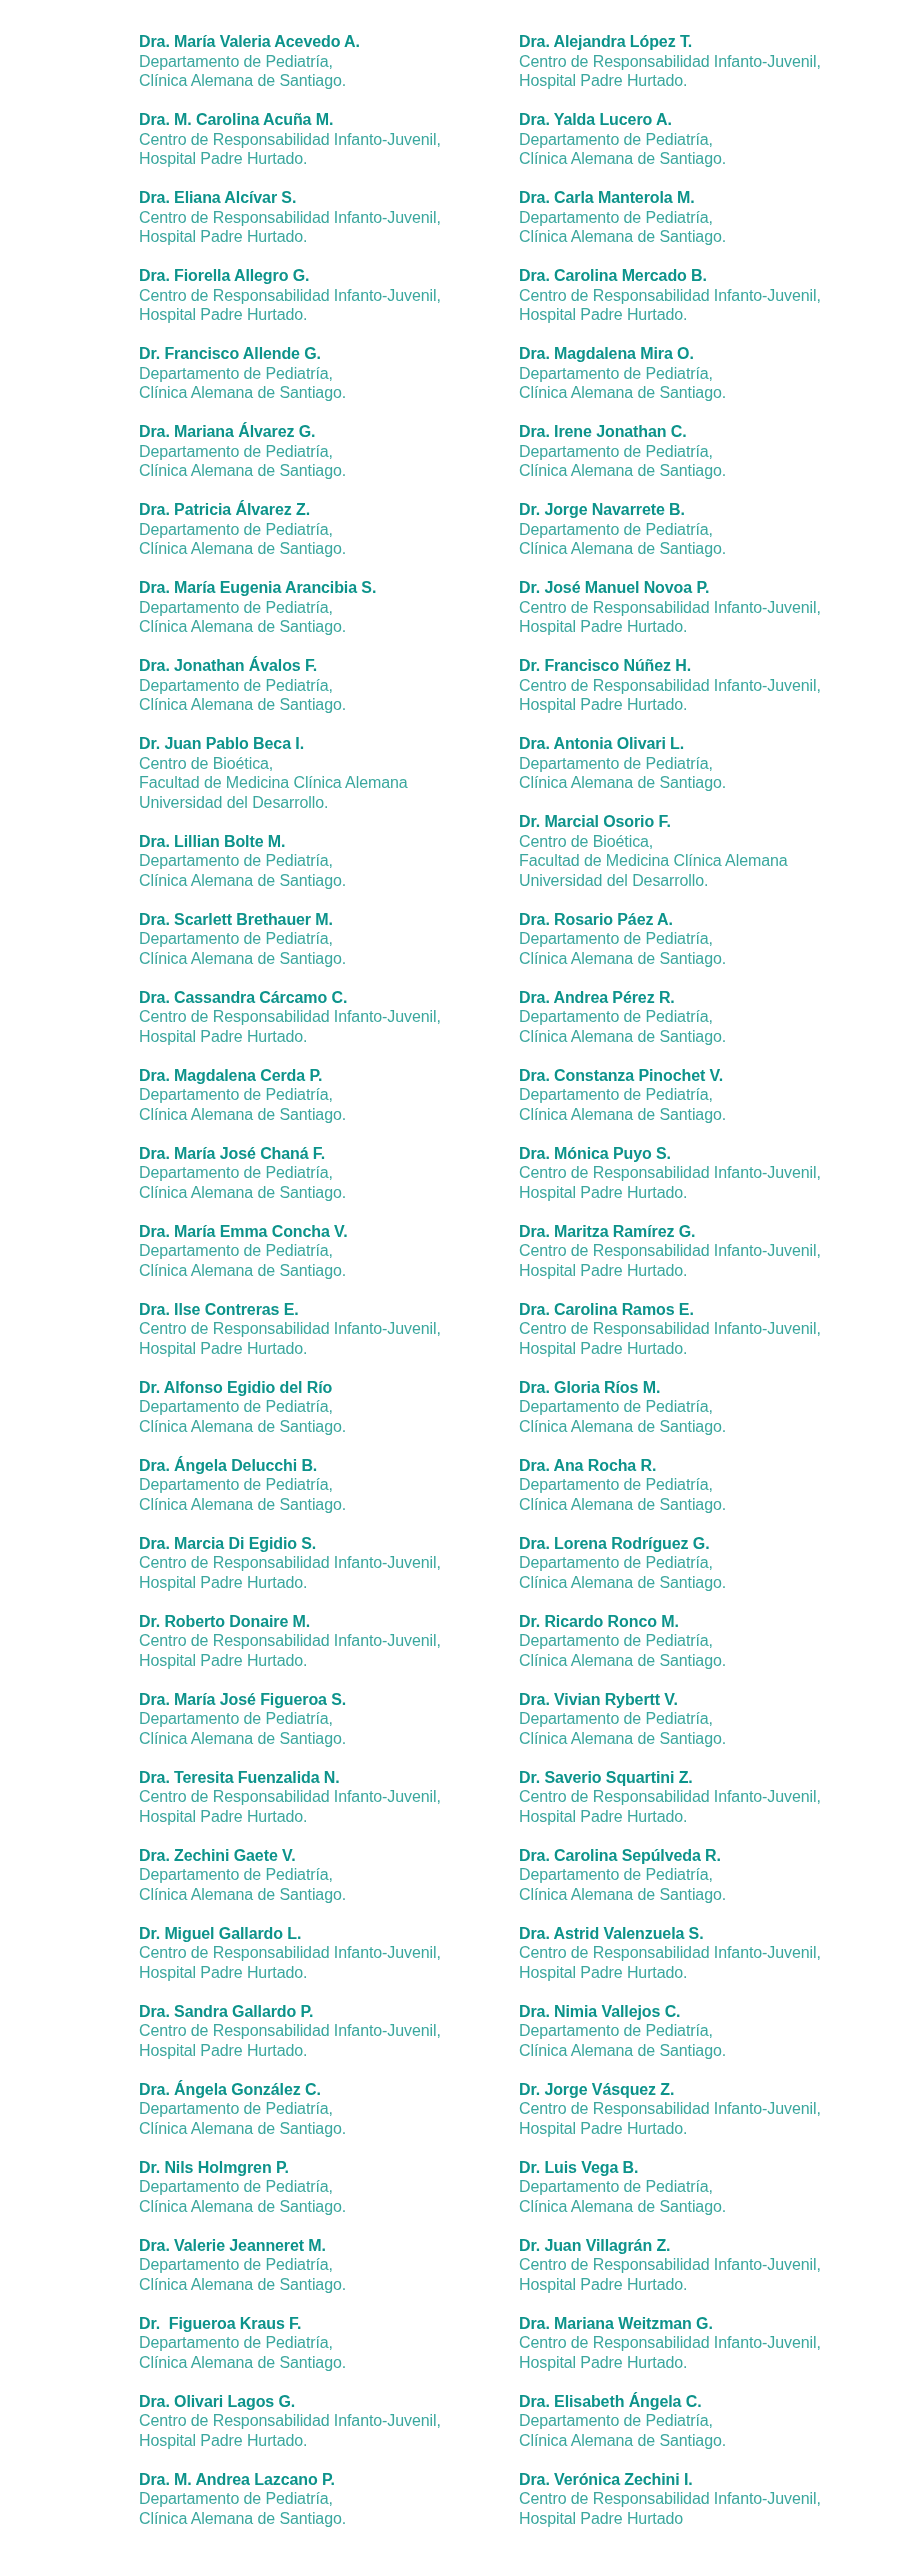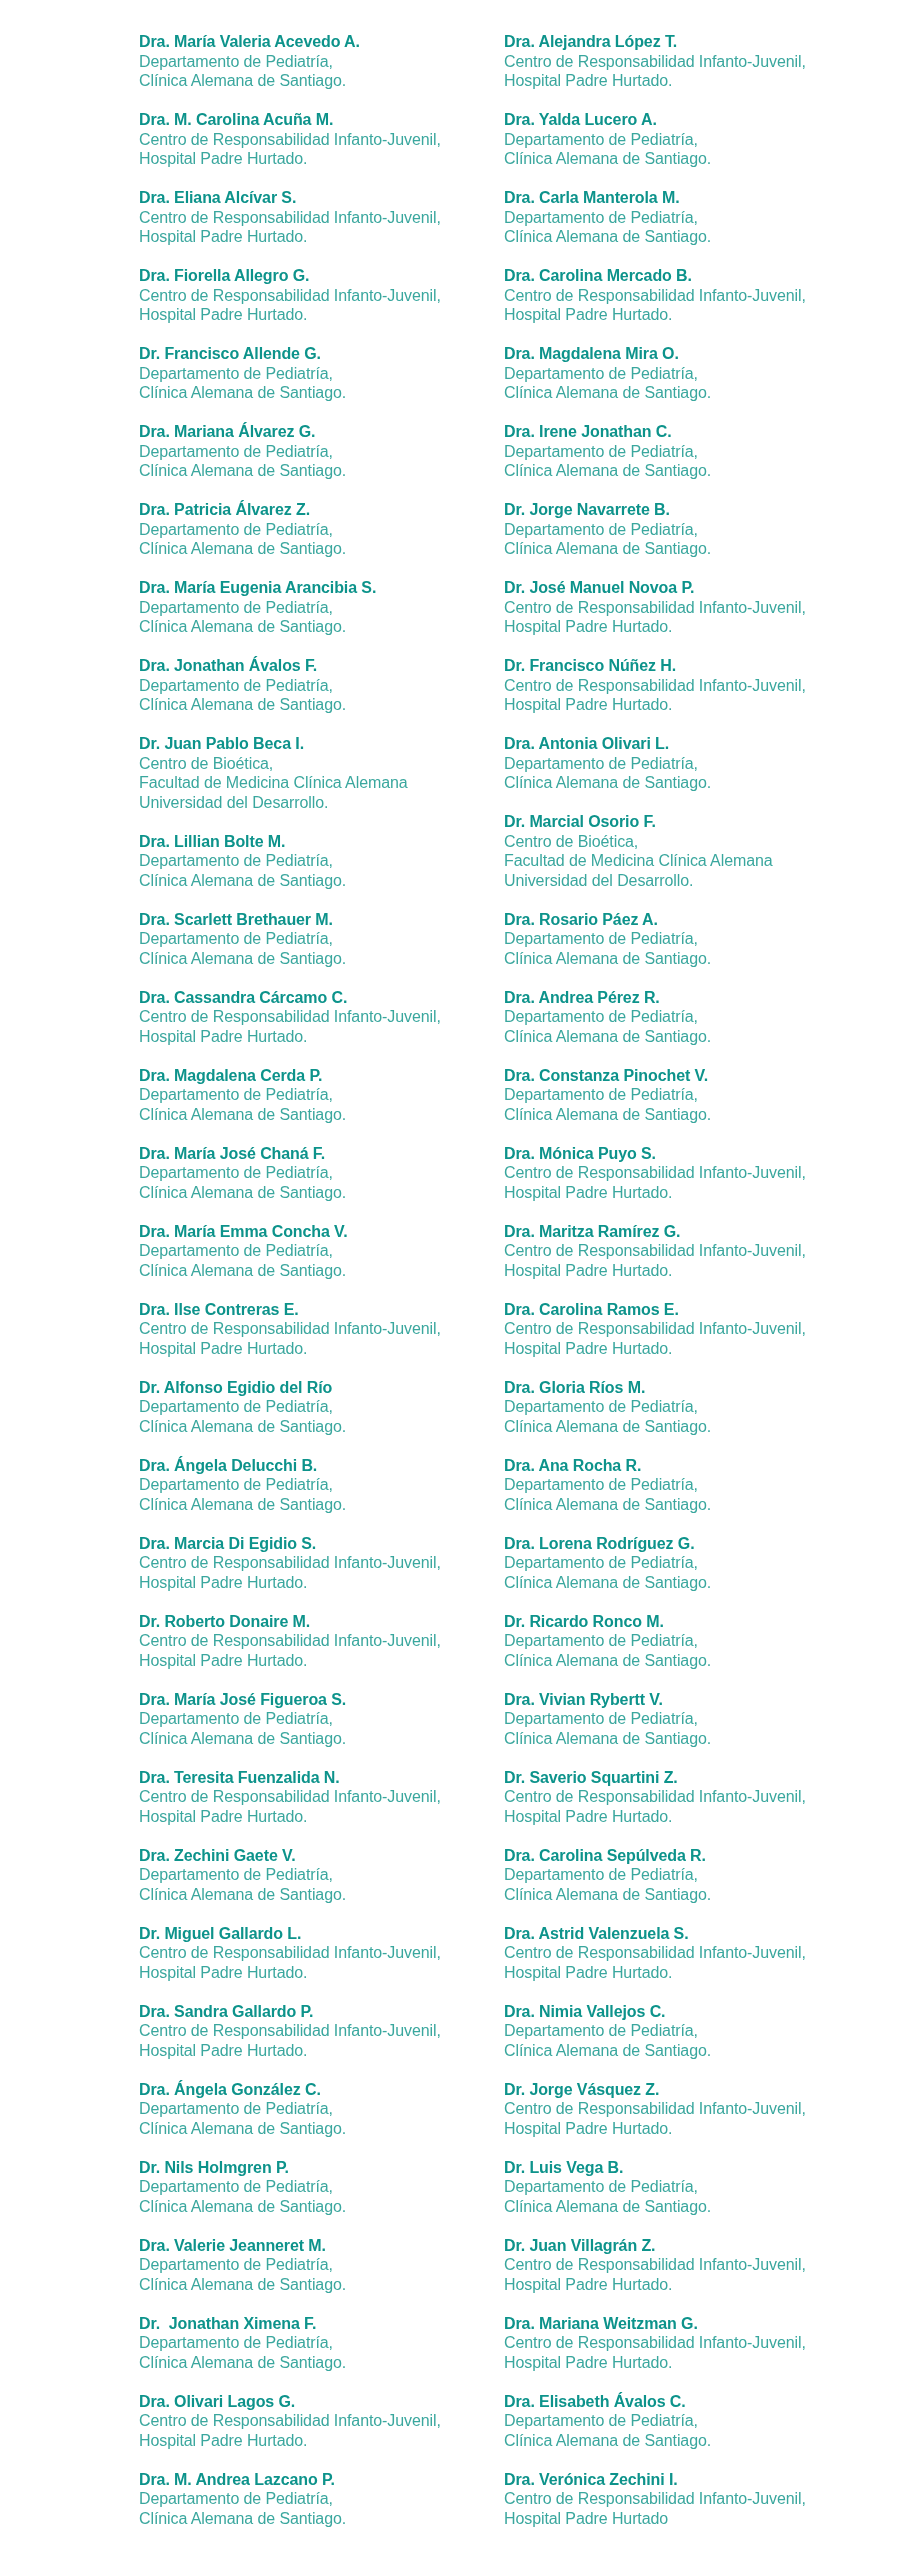--- a/index.html
+++ b/index.html
@@ -10,20 +10,21 @@
   body {
     width: 919px;
     height: 2560px;
     font-family: "Liberation Sans", sans-serif;
     overflow: hidden;
   }
   .wrap {
     display: flex;
     box-sizing: border-box;
     padding: 32px 0 0 139px;
+    gap: 15px;
   }
   .col {
     flex: 0 0 365px;
     width: 365px;
   }
   .entry {
     margin-bottom: 19.5px;
   }
   .entry .name {
     font-size: 16px;
@@ -186,21 +187,21 @@
         <div class="name">Dr. Nils Holmgren P.</div>
         <div class="aff">Departamento de Pediatría,</div>
         <div class="aff">Clínica Alemana de Santiago.</div>
       </div>
       <div class="entry">
         <div class="name">Dra. Valerie Jeanneret M.</div>
         <div class="aff">Departamento de Pediatría,</div>
         <div class="aff">Clínica Alemana de Santiago.</div>
       </div>
       <div class="entry">
-        <div class="name">Dr.  Jonathan Ximena F.</div>
+        <div class="name">Dr.  Figueroa Kraus F.</div>
         <div class="aff">Departamento de Pediatría,</div>
         <div class="aff">Clínica Alemana de Santiago.</div>
       </div>
       <div class="entry">
         <div class="name">Dra. Olivari Lagos G.</div>
         <div class="aff">Centro de Responsabilidad Infanto-Juvenil,</div>
         <div class="aff">Hospital Padre Hurtado.</div>
       </div>
       <div class="entry">
         <div class="name">Dra. M. Andrea Lazcano P.</div>
@@ -354,21 +355,21 @@
         <div class="name">Dr. Juan Villagrán Z.</div>
         <div class="aff">Centro de Responsabilidad Infanto-Juvenil,</div>
         <div class="aff">Hospital Padre Hurtado.</div>
       </div>
       <div class="entry">
         <div class="name">Dra. Mariana Weitzman G.</div>
         <div class="aff">Centro de Responsabilidad Infanto-Juvenil,</div>
         <div class="aff">Hospital Padre Hurtado.</div>
       </div>
       <div class="entry">
-        <div class="name">Dra. Elisabeth Ávalos C.</div>
+        <div class="name">Dra. Elisabeth Ángela C.</div>
         <div class="aff">Departamento de Pediatría,</div>
         <div class="aff">Clínica Alemana de Santiago.</div>
       </div>
       <div class="entry">
         <div class="name">Dra. Verónica Zechini I.</div>
         <div class="aff">Centro de Responsabilidad Infanto-Juvenil,</div>
         <div class="aff">Hospital Padre Hurtado</div>
       </div>
     </section>
 </main>

